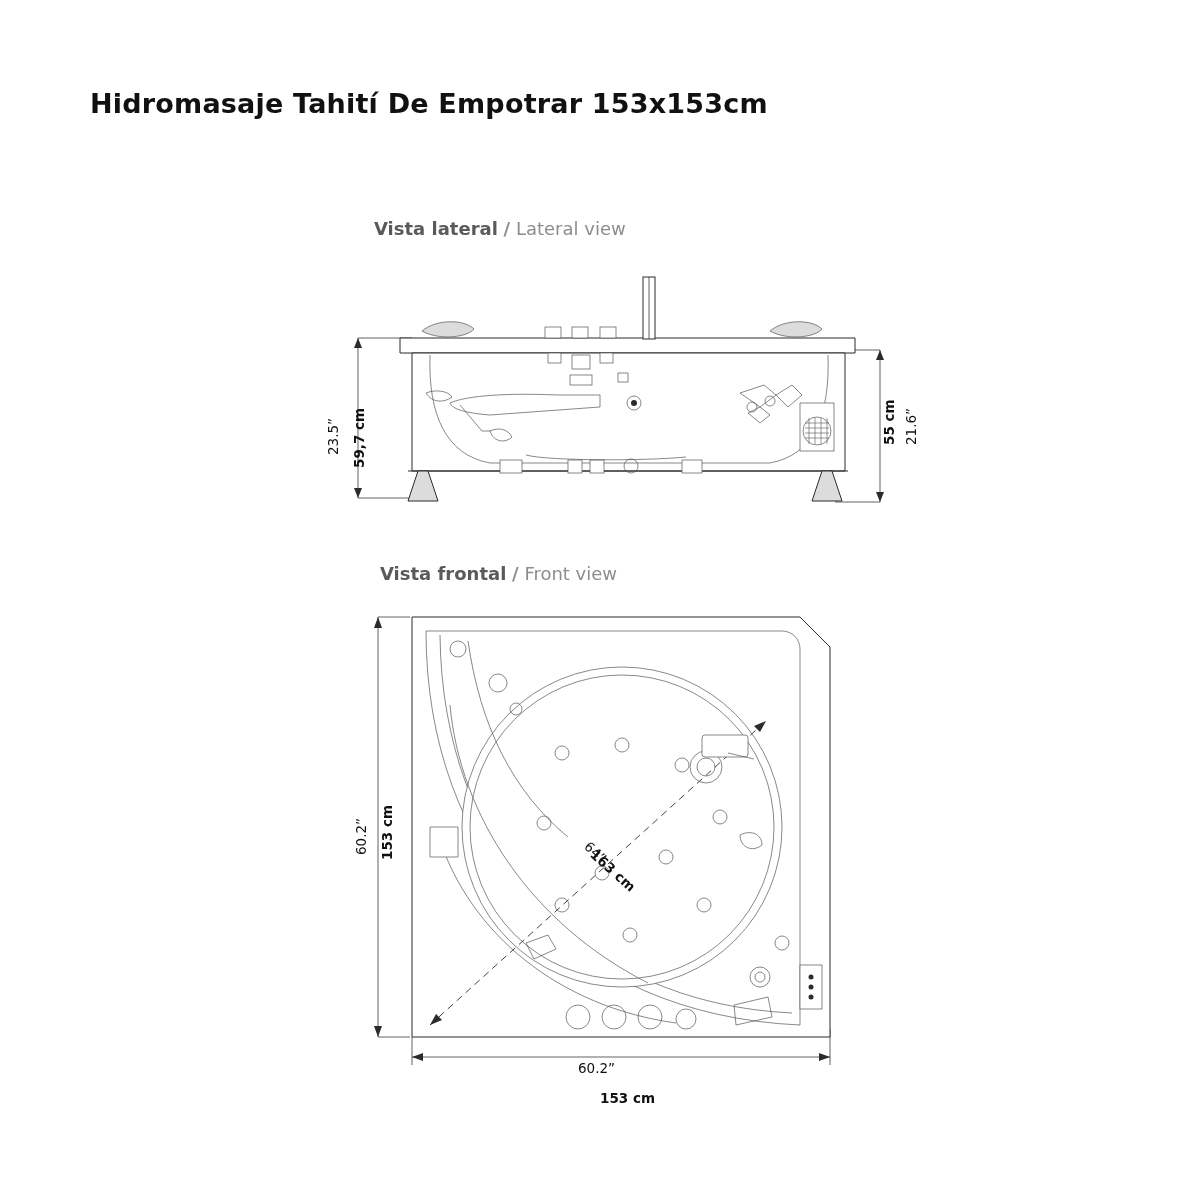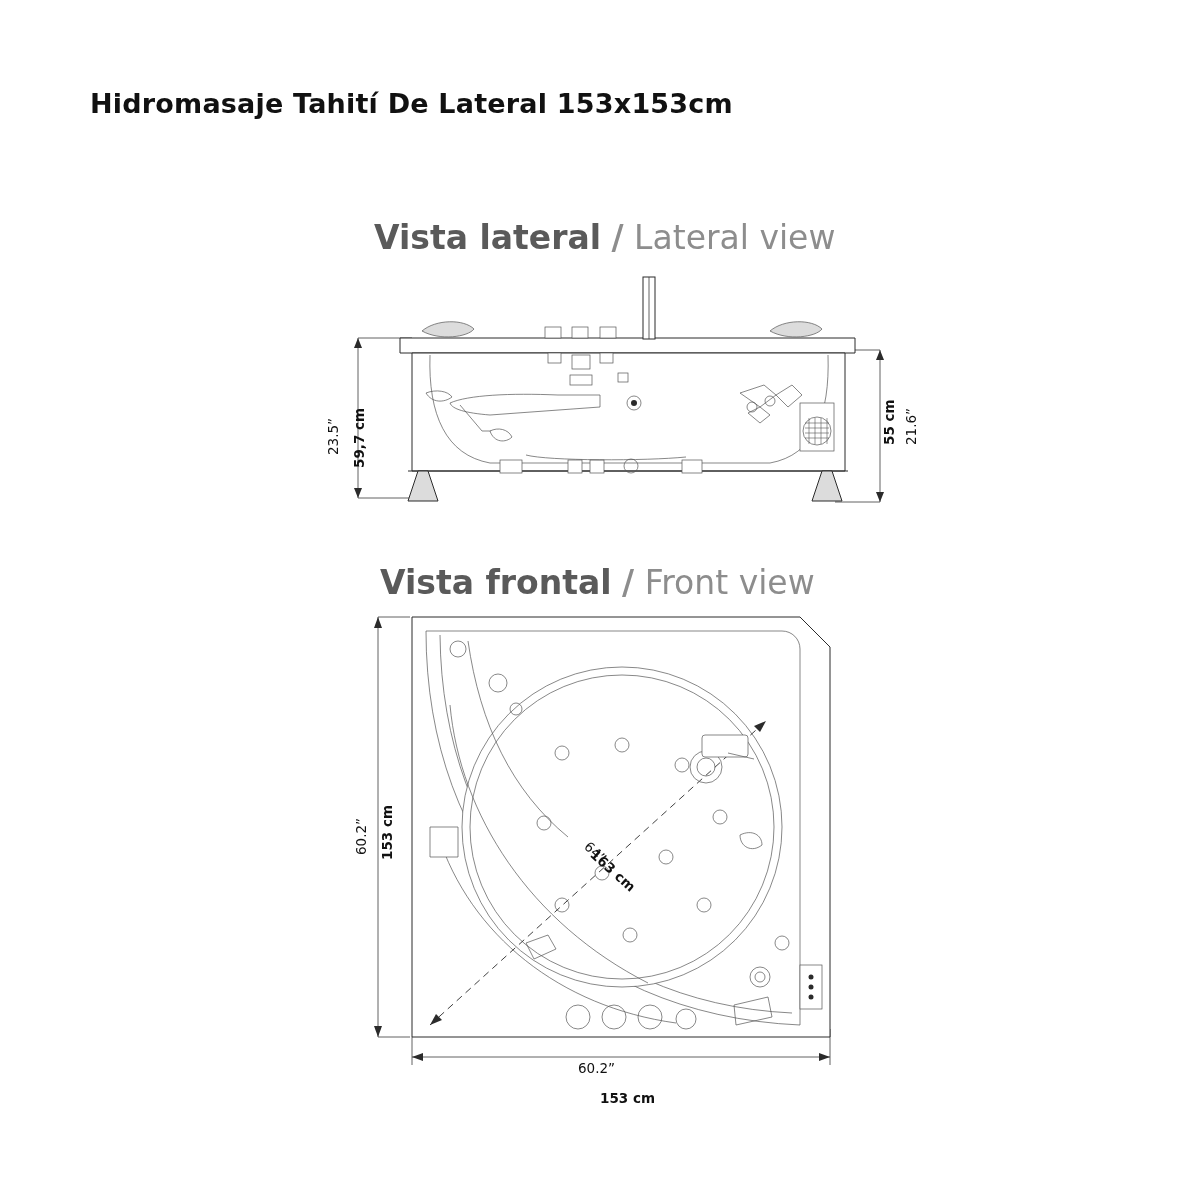--- a/index.html
+++ b/index.html
@@ -20,21 +20,21 @@
     font-size:27px;
     font-weight:bold;
     letter-spacing:.2px;
     color:#111;
     white-space:nowrap;
   }
 
   
   .section-head{
     position:absolute;
-    font-size:33px;
+    font-size:18px;
     white-space:nowrap;
     text-align:center;
   }
   .section-head .es{font-weight:bold;color:#5a5a5a;}
   .section-head .sep{font-weight:bold;color:#8d8d8d;}
   .section-head .en{font-weight:normal;color:#8d8d8d;}
   #head-lateral{left:374px;top:218px;}
   #head-frontal{left:380px;top:563px;}
 
   
@@ -61,21 +61,21 @@
 
   
   #lateral-drawing{position:absolute;left:300px;top:255px;}
   #frontal-drawing{position:absolute;left:330px;top:605px;}
 </style>
 </head>
 <body>
 
 <div class="page">
 
-  <div class="product-title">Hidromasaje Tahití De Lateral 153x153cm</div>
+  <div class="product-title">Hidromasaje Tahití De Empotrar 153x153cm</div>
 
   <div class="section-head" id="head-lateral">
     <span class="es">Vista lateral</span>
     <span class="sep">/</span>
     <span class="en">Lateral view</span>
   </div>
 
   <div id="lateral-drawing">
     <svg width="620" height="270" viewBox="0 0 620 270">
 

